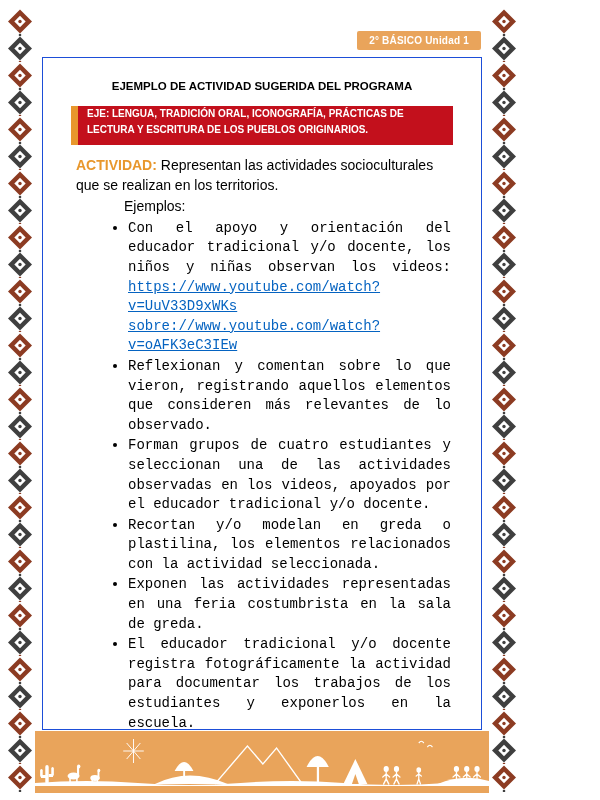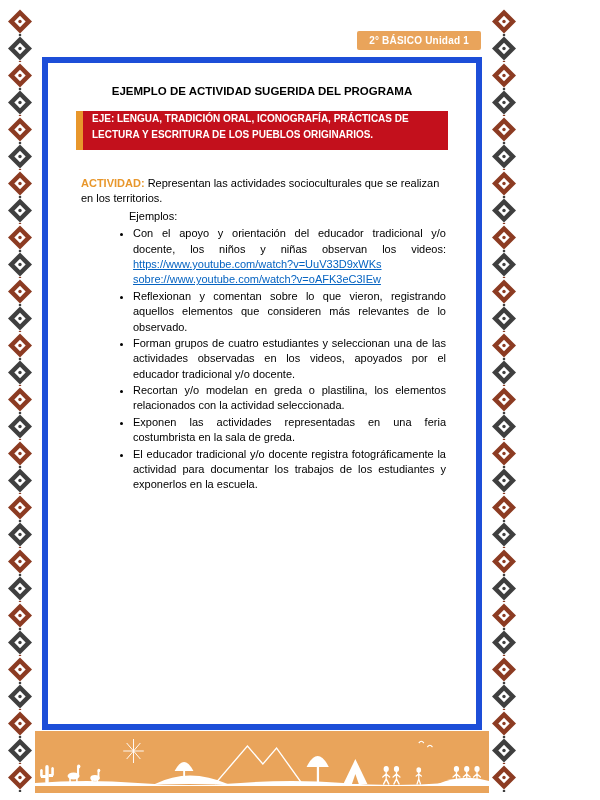--- a/index.html
+++ b/index.html
@@ -16,45 +16,45 @@
 
   .badge {
     position: absolute; top: 31px; right: 43px;
     background: #E9A45B; color: #fff;
     font-size: 10px; font-weight: bold;
     padding: 4px 12px; border-radius: 2px; letter-spacing: .2px;
   }
 
   .frame {
     position: absolute; left: 42px; right: 42px; top: 57px; bottom: 70px;
-    border: 6px solid #1d4ed8;
+    border: 1px solid #1d4ed8;
   }
 
   .title {
     text-align: center; font-weight: bold; font-size: 11.5px; color: #000;
     margin-top: 22px;
   }
 
   .banner {
     margin: 14px 28px 0 28px;
     background: #C3101C;
     border-left: 7px solid #E8972C;
     color: #fff; font-weight: bold; font-size: 10px;
     padding: 0 10px 8px 9px; line-height: 1.55;
   }
 
   .bodytext {
-    margin: 26px 30px 0 33px;
-    font-size: 11px; line-height: 1.4; color: #000;
+    margin: 11px 30px 0 33px;
+    font-size: 14px; line-height: 1.4; color: #000;
   }
   .activity-label { color: #E8972C; font-weight: bold; }
   .examples-label { display: block; margin-top: 2px; padding-left: 48px; }
 
   ul.bullets { margin: 2px 0 0 0; padding-left: 52px; }
-  ul.bullets li { text-align: justify; margin-bottom: 1px; }
+  ul.bullets li { text-align: justify; margin-bottom: 1px; font-family: Liberation Mono, monospace; }
 
   a.link { color: #0563C1; text-decoration: underline; overflow-wrap: break-word; }
 
   .footer { position: absolute; left: 35px; right: 35px; bottom: 7px; height: 62px; }
   .footer svg { display: block; width: 100%; height: 100%; }
 </style>
 </head>
 <body>
 
 <div class="page">

